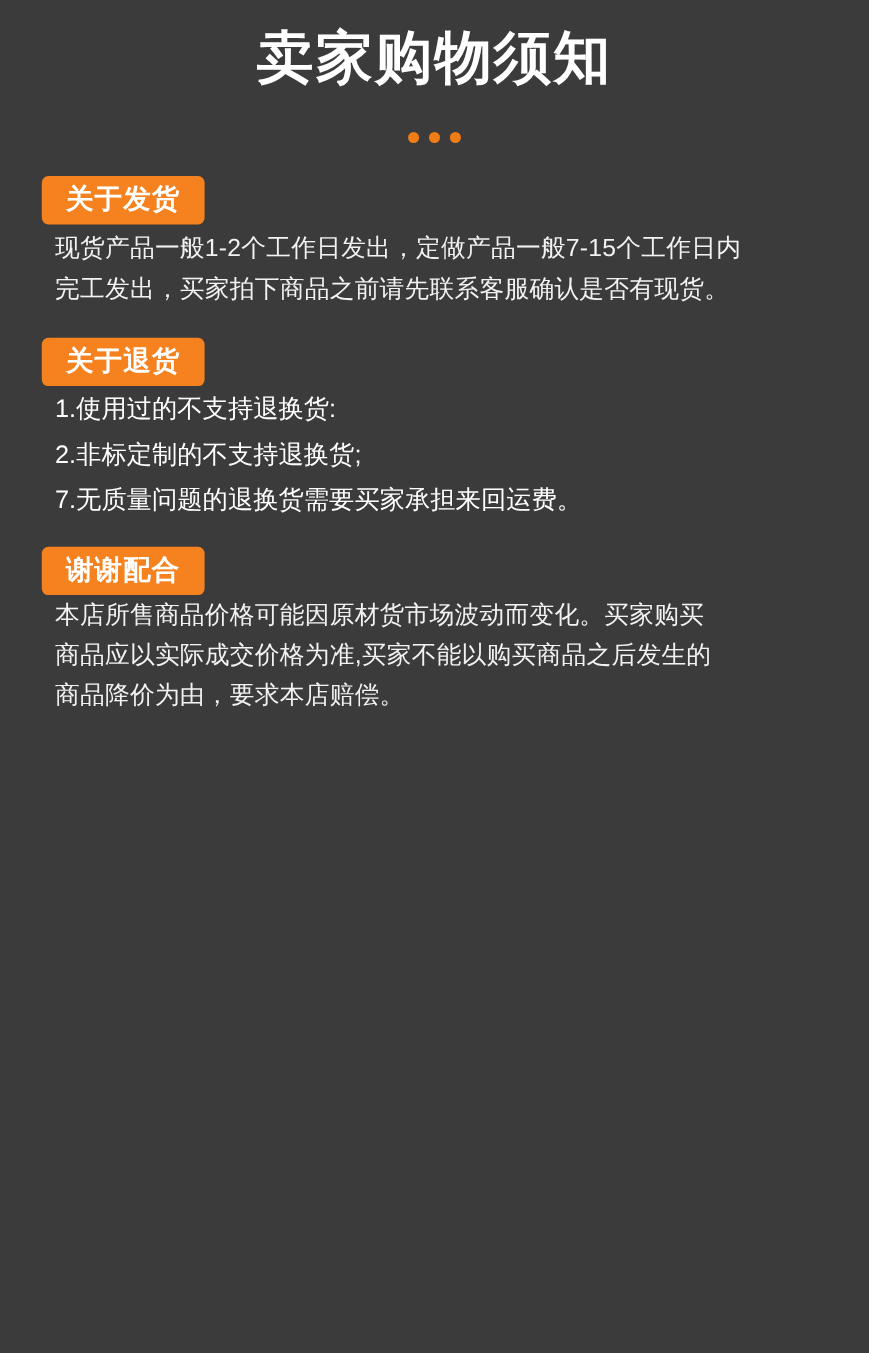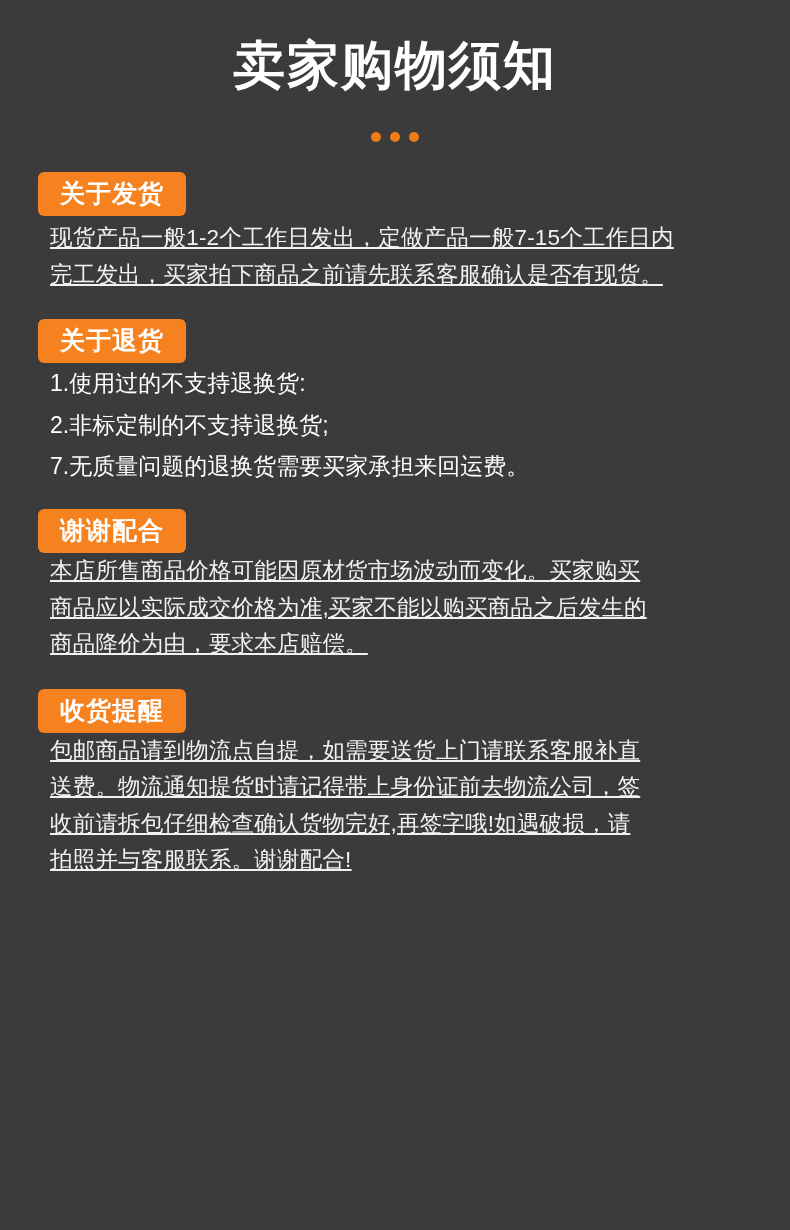--- a/index.html
+++ b/index.html
@@ -21,21 +21,21 @@
     background: #3b3b3b;
     box-sizing: border-box;
     padding: 0 38px;
   }
   .title {
     text-align: center;
     font-size: 52px;
     font-weight: bold;
     letter-spacing: 2px;
     color: #ffffff;
-    padding-top: 34px;
+    padding-top: 22px;
     line-height: 1.2;
   }
   .dots {
     display: flex;
     justify-content: center;
     align-items: center;
     gap: 9px;
     margin-top: 36px;
     margin-bottom: 30px;
   }
@@ -63,21 +63,20 @@
   .body-text {
     font-size: 22.5px;
     line-height: 1.62;
     color: #f2f2f2;
     padding: 0 12px 0 12px;
     margin: 0 0 26px 0;
     letter-spacing: 0.2px;
   }
   .body-text .ln {
     display: block;
-    text-decoration: underline;
   }
   .list-text {
     font-size: 23px;
     line-height: 1.8;
     color: #ffffff;
     padding: 0 12px;
     margin: 0 0 22px 0;
   }
   .list-text .ln {
     display: block;
@@ -117,23 +116,14 @@
 
   <div class="section">
     <span class="badge">谢谢配合</span>
     <p class="body-text">
       <span class="ln">本店所售商品价格可能因原材货市场波动而变化。买家购买</span>
       <span class="ln">商品应以实际成交价格为准,买家不能以购买商品之后发生的</span>
       <span class="ln">商品降价为由，要求本店赔偿。</span>
     </p>
   </div>
 
-  <div class="section">
-    <span class="badge">收货提醒</span>
-    <p class="body-text">
-      <span class="ln">包邮商品请到物流点自提，如需要送货上门请联系客服补直</span>
-      <span class="ln">送费。物流通知提货时请记得带上身份证前去物流公司，签</span>
-      <span class="ln">收前请拆包仔细检查确认货物完好,再签字哦!如遇破损，请</span>
-      <span class="ln">拍照并与客服联系。谢谢配合!</span>
-    </p>
-  </div>
 
 </div>
 
 </body></html>

